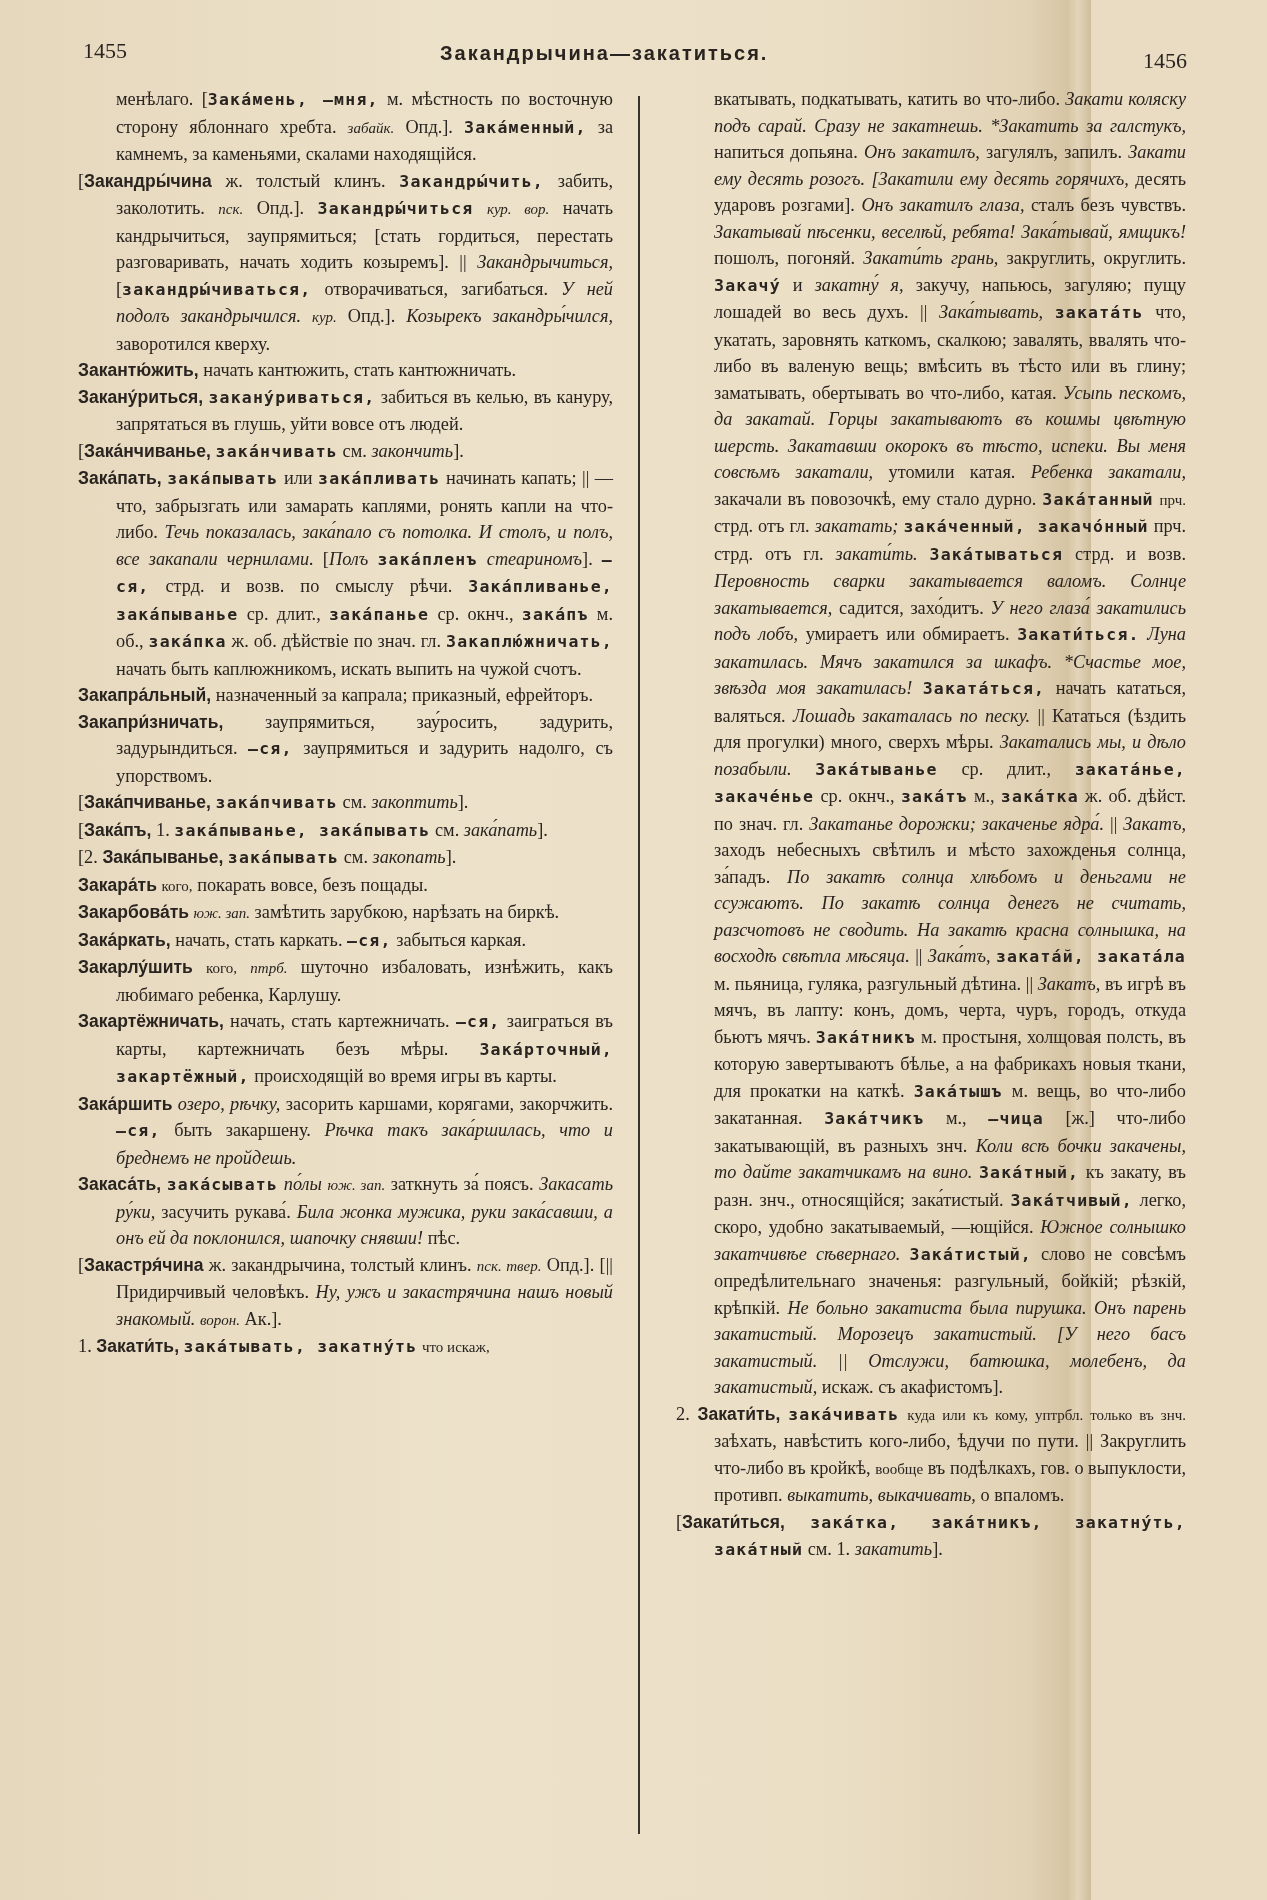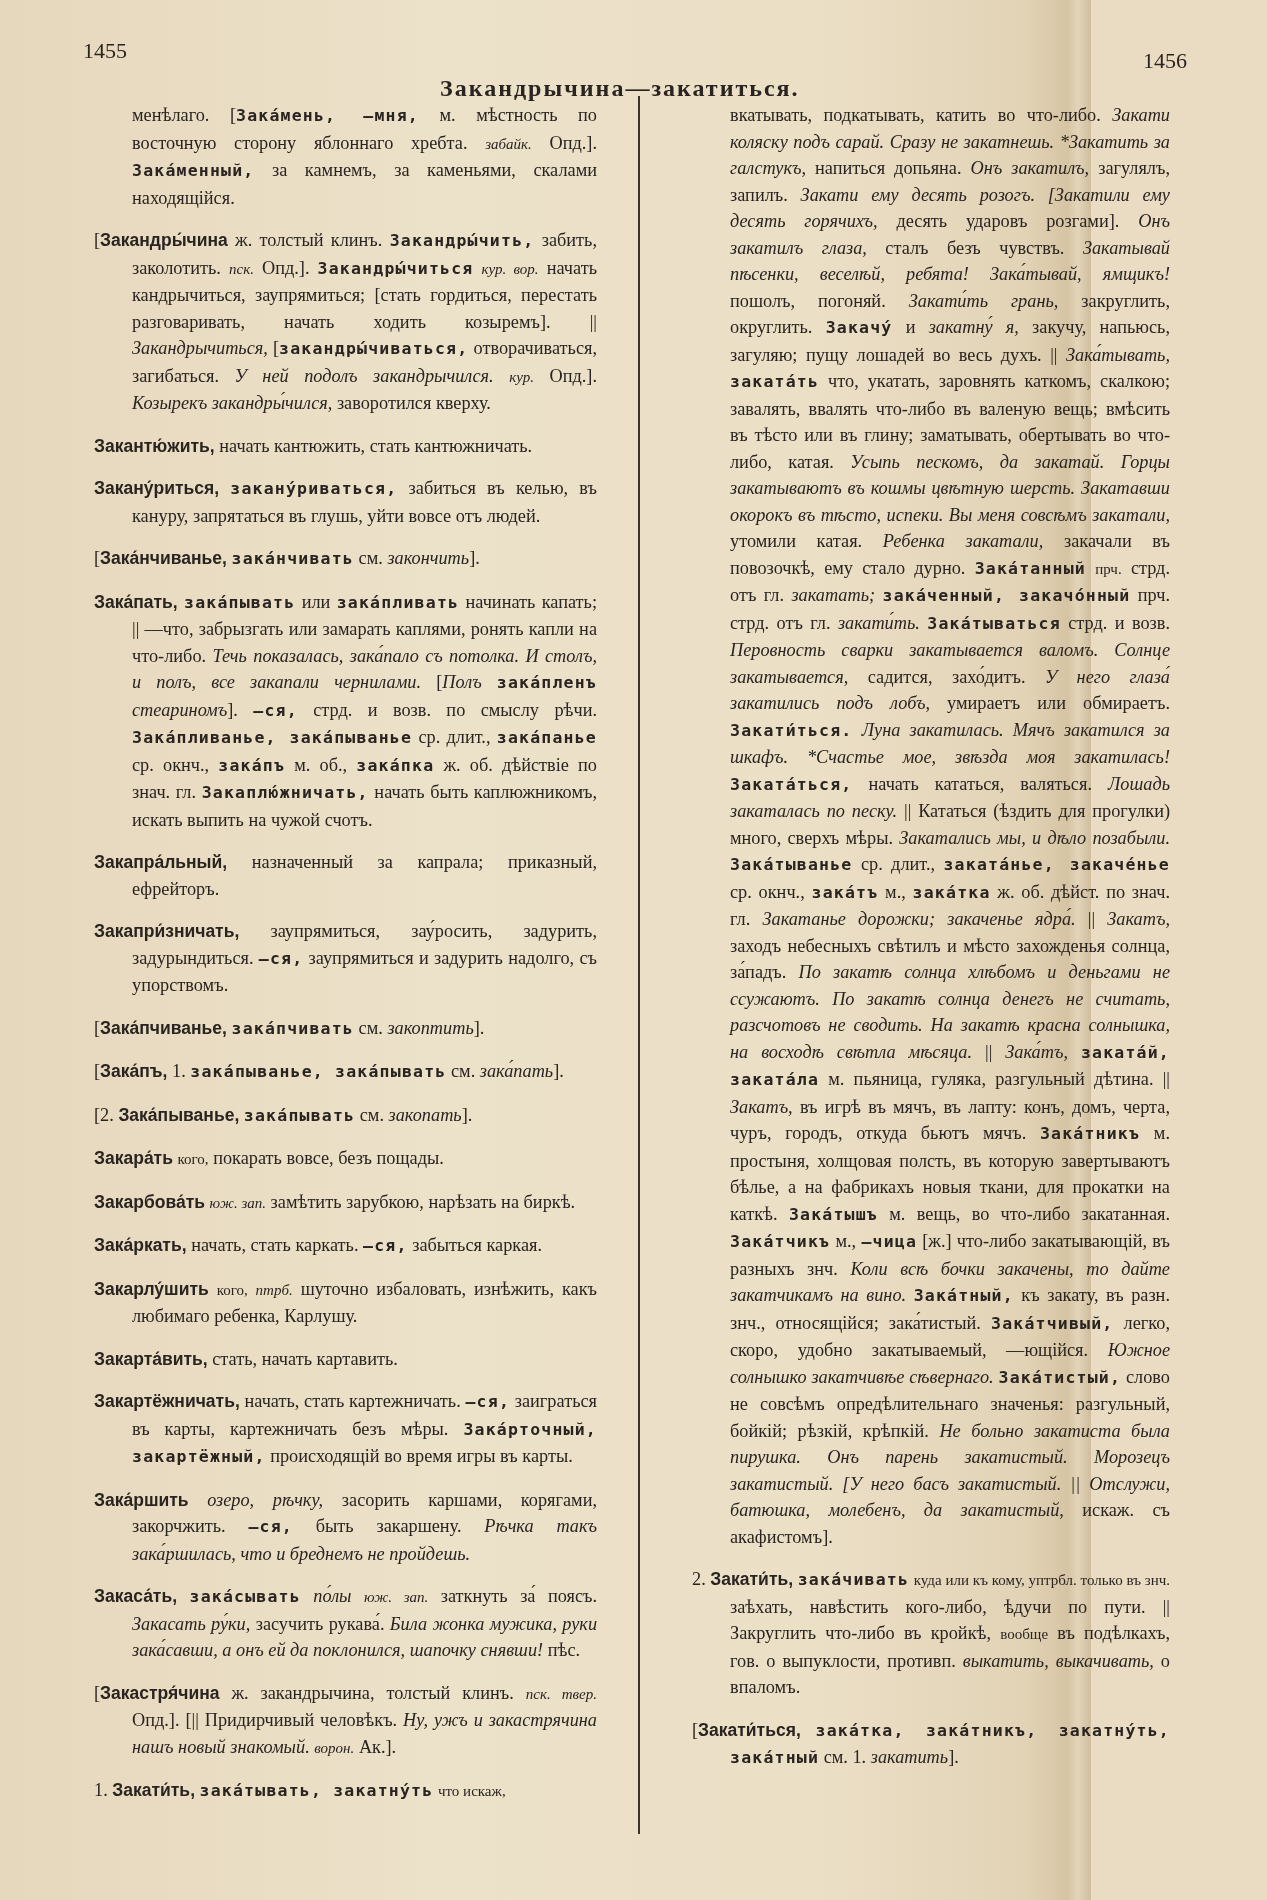--- a/index.html
+++ b/index.html
@@ -5,27 +5,27 @@
   html,body{margin:0;padding:0;}
   body{width:1267px;height:1900px;background:#e9dcc2;overflow:hidden;position:relative;
        font-family:"Liberation Serif","DejaVu Serif",serif;color:#2a2420;}
   .page{position:absolute;left:0;top:0;width:1091px;height:1900px;
         background:linear-gradient(90deg,#e6d8bd 0%,#ece1c9 40%,#ebdfc6 75%,#e2d3b6 94%,#d9c8a8 97%,#cdbb9a 100%);}
   .edge{position:absolute;right:0;top:0;width:22px;height:1900px;
         background:linear-gradient(90deg,#d8c7a6,#e3d5ba 40%,#cfbd9c);}
   .hdr-num{position:absolute;top:38px;font-size:22px;letter-spacing:0px;}
   .hdr-left{left:83px;}
   .hdr-right{left:1143px;top:48px;}
-  .hdr-title{position:absolute;top:42px;left:440px;font-family:Liberation Serif, serif;
-             font-weight:bold;font-size:24px;letter-spacing:2px;margin-top:33px;}
+  .hdr-title{position:absolute;top:42px;left:440px;font-family:Liberation Sans, sans-serif;
+             font-weight:bold;font-size:20px;letter-spacing:2px;}
   .col{position:absolute;top:86px;font-size:18.3px;line-height:26.5px;text-align:justify;}
   .col-left{left:78px;width:535px;}
   .col-right{left:676px;width:510px;}
   .divider{position:absolute;left:638px;top:96px;width:2px;height:1738px;background:#3a332b;}
-  .entry{margin:16px;padding-left:38px;text-indent:-38px;hyphens:manual;}
+  .entry{margin:0;padding-left:38px;text-indent:-38px;hyphens:manual;}
   .entry.cont{text-indent:0;}
   .b{font-weight:bold;font-family:"Liberation Sans","DejaVu Sans",sans-serif;font-size:17.5px;}
   .bs{font-weight:bold;font-family:"DejaVu Sans Mono","Liberation Mono",monospace;font-size:16.5px;letter-spacing:1.2px;}
   .i{font-style:italic;}
   .s{font-size:15px;}
   .si{font-style:italic;font-size:15px;}
 </style>
 </head>
 <body>
 
@@ -45,21 +45,20 @@
       <p class="entry"><span class="b">Зака́пать,</span><span> </span><span class="bs">зака́пывать</span><span> или </span><span class="bs">зака́пливать</span><span> начинать капать; || —что, забрызгать или замарать каплями, ронять капли на что-либо. </span><span class="i">Течь показалась, зака́пало съ потолка. И столъ, и полъ, все закапали чернилами.</span><span> [</span><span class="i">Полъ</span><span> </span><span class="bs">зака́пленъ</span><span> </span><span class="i">стеариномъ</span><span>]. </span><span class="bs">—ся,</span><span> стрд. и возв. по смыслу рѣчи. </span><span class="bs">Зака́пливанье, зака́пыванье</span><span> ср. длит., </span><span class="bs">зака́панье</span><span> ср. окнч., </span><span class="bs">зака́пъ</span><span> м. об., </span><span class="bs">зака́пка</span><span> ж. об. дѣйствіе по знач. гл. </span><span class="bs">Закаплю́жничать,</span><span> начать быть каплюжникомъ, искать выпить на чужой счотъ.</span></p>
       <p class="entry"><span class="b">Закапра́льный,</span><span> назначенный за капрала; приказный, ефрейторъ.</span></p>
       <p class="entry"><span class="b">Закапри́зничать,</span><span> заупрямиться, зау́росить, задурить, задурындиться. </span><span class="bs">—ся,</span><span> заупрямиться и задурить надолго, съ упорствомъ.</span></p>
       <p class="entry"><span>[</span><span class="b">Зака́пчиванье,</span><span> </span><span class="bs">зака́пчивать</span><span> см. </span><span class="i">закоптить</span><span>].</span></p>
       <p class="entry"><span>[</span><span class="b">Зака́пъ,</span><span> 1. </span><span class="bs">зака́пыванье, зака́пывать</span><span> см. </span><span class="i">зака́пать</span><span>].</span></p>
       <p class="entry"><span>[2. </span><span class="b">Зака́пыванье,</span><span> </span><span class="bs">зака́пывать</span><span> см. </span><span class="i">закопать</span><span>].</span></p>
       <p class="entry"><span class="b">Закара́ть</span><span> </span><span class="s">кого,</span><span> покарать вовсе, безъ пощады.</span></p>
       <p class="entry"><span class="b">Закарбова́ть</span><span> </span><span class="si">юж. зап.</span><span> замѣтить зарубкою, нарѣзать на биркѣ.</span></p>
       <p class="entry"><span class="b">Зака́ркать,</span><span> начать, стать каркать. </span><span class="bs">—ся,</span><span> забыться каркая.</span></p>
       <p class="entry"><span class="b">Закарлу́шить</span><span> </span><span class="s">кого,</span><span> </span><span class="si">птрб.</span><span> шуточно избаловать, изнѣжить, какъ любимаго ребенка, Карлушу.</span></p>
-      <p class="entry"><span class="b">Закарта́вить,</span><span> стать, начать картавить.</span></p>
       <p class="entry"><span class="b">Закартёжничать,</span><span> начать, стать картежничать. </span><span class="bs">—ся,</span><span> заиграться въ карты, картежничать безъ мѣры. </span><span class="bs">Зака́рточный, закартёжный,</span><span> происходящій во время игры въ карты.</span></p>
       <p class="entry"><span class="b">Зака́ршить</span><span> </span><span class="i">озеро, рѣчку,</span><span> засорить каршами, корягами, закорчжить. </span><span class="bs">—ся,</span><span> быть закаршену. </span><span class="i">Рѣчка такъ зака́ршилась, что и бреднемъ не пройдешь.</span></p>
       <p class="entry"><span class="b">Закаса́ть,</span><span> </span><span class="bs">зака́сывать</span><span> </span><span class="i">по́лы</span><span> </span><span class="si">юж. зап.</span><span> заткнуть за́ поясъ. </span><span class="i">Закасать ру́ки,</span><span> засучить рукава́. </span><span class="i">Била жонка мужика, руки зака́савши, а онъ ей да поклонился, шапочку снявши!</span><span> пѣс.</span></p>
       <p class="entry"><span>[</span><span class="b">Закастря́чина</span><span> ж. закандрычина, толстый клинъ. </span><span class="si">пск. твер.</span><span> Опд.]. [|| Придирчивый человѣкъ. </span><span class="i">Ну, ужъ и закастрячина нашъ новый знакомый.</span><span> </span><span class="si">ворон.</span><span> Ак.].</span></p>
       <p class="entry"><span>1. </span><span class="b">Закати́ть,</span><span> </span><span class="bs">зака́тывать, закатну́ть</span><span> </span><span class="s">что искаж,</span></p>
     </div>
   <div class="divider"></div>
   <div class="col col-right">
       <p class="entry cont"><span>вкатывать, подкатывать, катить во что-либо. </span><span class="i">Закати коляску подъ сарай. Сразу не закатнешь. *Закатить за галстукъ,</span><span> напиться допьяна. </span><span class="i">Онъ закатилъ,</span><span> загулялъ, запилъ. </span><span class="i">Закати ему десять розогъ. [Закатили ему десять горячихъ,</span><span> десять ударовъ розгами]. </span><span class="i">Онъ закатилъ глаза,</span><span> сталъ безъ чувствъ. </span><span class="i">Закатывай пѣсенки, веселѣй, ребята! Зака́тывай, ямщикъ!</span><span> пошолъ, погоняй. </span><span class="i">Закати́ть грань,</span><span> закруглить, округлить. </span><span class="bs">Закачу́</span><span> и </span><span class="i">закатну́ я,</span><span> закучу, напьюсь, загуляю; пущу лошадей во весь духъ. || </span><span class="i">Зака́тывать,</span><span> </span><span class="bs">заката́ть</span><span> что, укатать, заровнять каткомъ, скалкою; завалять, ввалять что-либо въ валеную вещь; вмѣсить въ тѣсто или въ глину; заматывать, обертывать во что-либо, катая. </span><span class="i">Усыпь пескомъ, да закатай. Горцы закатываютъ въ кошмы цвѣтную шерсть. Закатавши окорокъ въ тѣсто, испеки. Вы меня совсѣмъ закатали,</span><span> утомили катая. </span><span class="i">Ребенка закатали,</span><span> закачали въ повозочкѣ, ему стало дурно. </span><span class="bs">Зака́танный</span><span> </span><span class="s">прч.</span><span> стрд. отъ гл. </span><span class="i">закатать;</span><span> </span><span class="bs">зака́ченный, закачо́нный</span><span> прч. стрд. отъ гл. </span><span class="i">закати́ть.</span><span> </span><span class="bs">Зака́тываться</span><span> стрд. и возв. </span><span class="i">Перовность сварки закатывается валомъ. Солнце закатывается,</span><span> садится, захо́дитъ. </span><span class="i">У него глаза́ закатились подъ лобъ,</span><span> умираетъ или обмираетъ. </span><span class="bs">Закати́ться.</span><span> </span><span class="i">Луна закатилась. Мячъ закатился за шкафъ. *Счастье мое, звѣзда моя закатилась!</span><span> </span><span class="bs">Заката́ться,</span><span> начать кататься, валяться. </span><span class="i">Лошадь закаталась по песку.</span><span> || Кататься (ѣздить для прогулки) много, сверхъ мѣры. </span><span class="i">Закатались мы, и дѣло позабыли.</span><span> </span><span class="bs">Зака́тыванье</span><span> ср. длит., </span><span class="bs">заката́нье, закаче́нье</span><span> ср. окнч., </span><span class="bs">зака́тъ</span><span> м., </span><span class="bs">зака́тка</span><span> ж. об. дѣйст. по знач. гл. </span><span class="i">Закатанье дорожки; закаченье ядра́.</span><span> || </span><span class="i">Закатъ,</span><span> заходъ небесныхъ свѣтилъ и мѣсто захожденья солнца, за́падъ. </span><span class="i">По закатѣ солнца хлѣбомъ и деньгами не ссужаютъ. По закатѣ солнца денегъ не считать, разсчотовъ не сводить. На закатѣ красна солнышка, на восходѣ свѣтла мѣсяца.</span><span> || </span><span class="i">Зака́тъ,</span><span> </span><span class="bs">заката́й, заката́ла</span><span> м. пьяница, гуляка, разгульный дѣтина. || </span><span class="i">Закатъ,</span><span> въ игрѣ въ мячъ, въ лапту: конъ, домъ, черта, чуръ, городъ, откуда бьютъ мячъ. </span><span class="bs">Зака́тникъ</span><span> м. простыня, холщовая полсть, въ которую завертываютъ бѣлье, а на фабрикахъ новыя ткани, для прокатки на каткѣ. </span><span class="bs">Зака́тышъ</span><span> м. вещь, во что-либо закатанная. </span><span class="bs">Зака́тчикъ</span><span> м., </span><span class="bs">—чица</span><span> [ж.] что-либо закатывающій, въ разныхъ знч. </span><span class="i">Коли всѣ бочки закачены, то дайте закатчикамъ на вино.</span><span> </span><span class="bs">Зака́тный,</span><span> къ закату, въ разн. знч., относящійся; зака́тистый. </span><span class="bs">Зака́тчивый,</span><span> легко, скоро, удобно закатываемый, —ющійся. </span><span class="i">Южное солнышко закатчивѣе сѣвернаго.</span><span> </span><span class="bs">Зака́тистый,</span><span> слово не совсѣмъ опредѣлительнаго значенья: разгульный, бойкій; рѣзкій, крѣпкій. </span><span class="i">Не больно закатиста была пирушка. Онъ парень закатистый. Морозецъ закатистый. [У него басъ закатистый. || Отслужи, батюшка, молебенъ, да закатистый,</span><span> искаж. съ акафистомъ].</span></p>
       <p class="entry"><span>2. </span><span class="b">Закати́ть,</span><span> </span><span class="bs">зака́чивать</span><span> </span><span class="s">куда или къ кому, уптрбл. только въ знч.</span><span> заѣхать, навѣстить кого-либо, ѣдучи по пути. || Закруглить что-либо въ кройкѣ, </span><span class="s">вообще</span><span> въ подѣлкахъ, гов. о выпуклости, противп. </span><span class="i">выкатить, выкачивать,</span><span> о впаломъ.</span></p>

